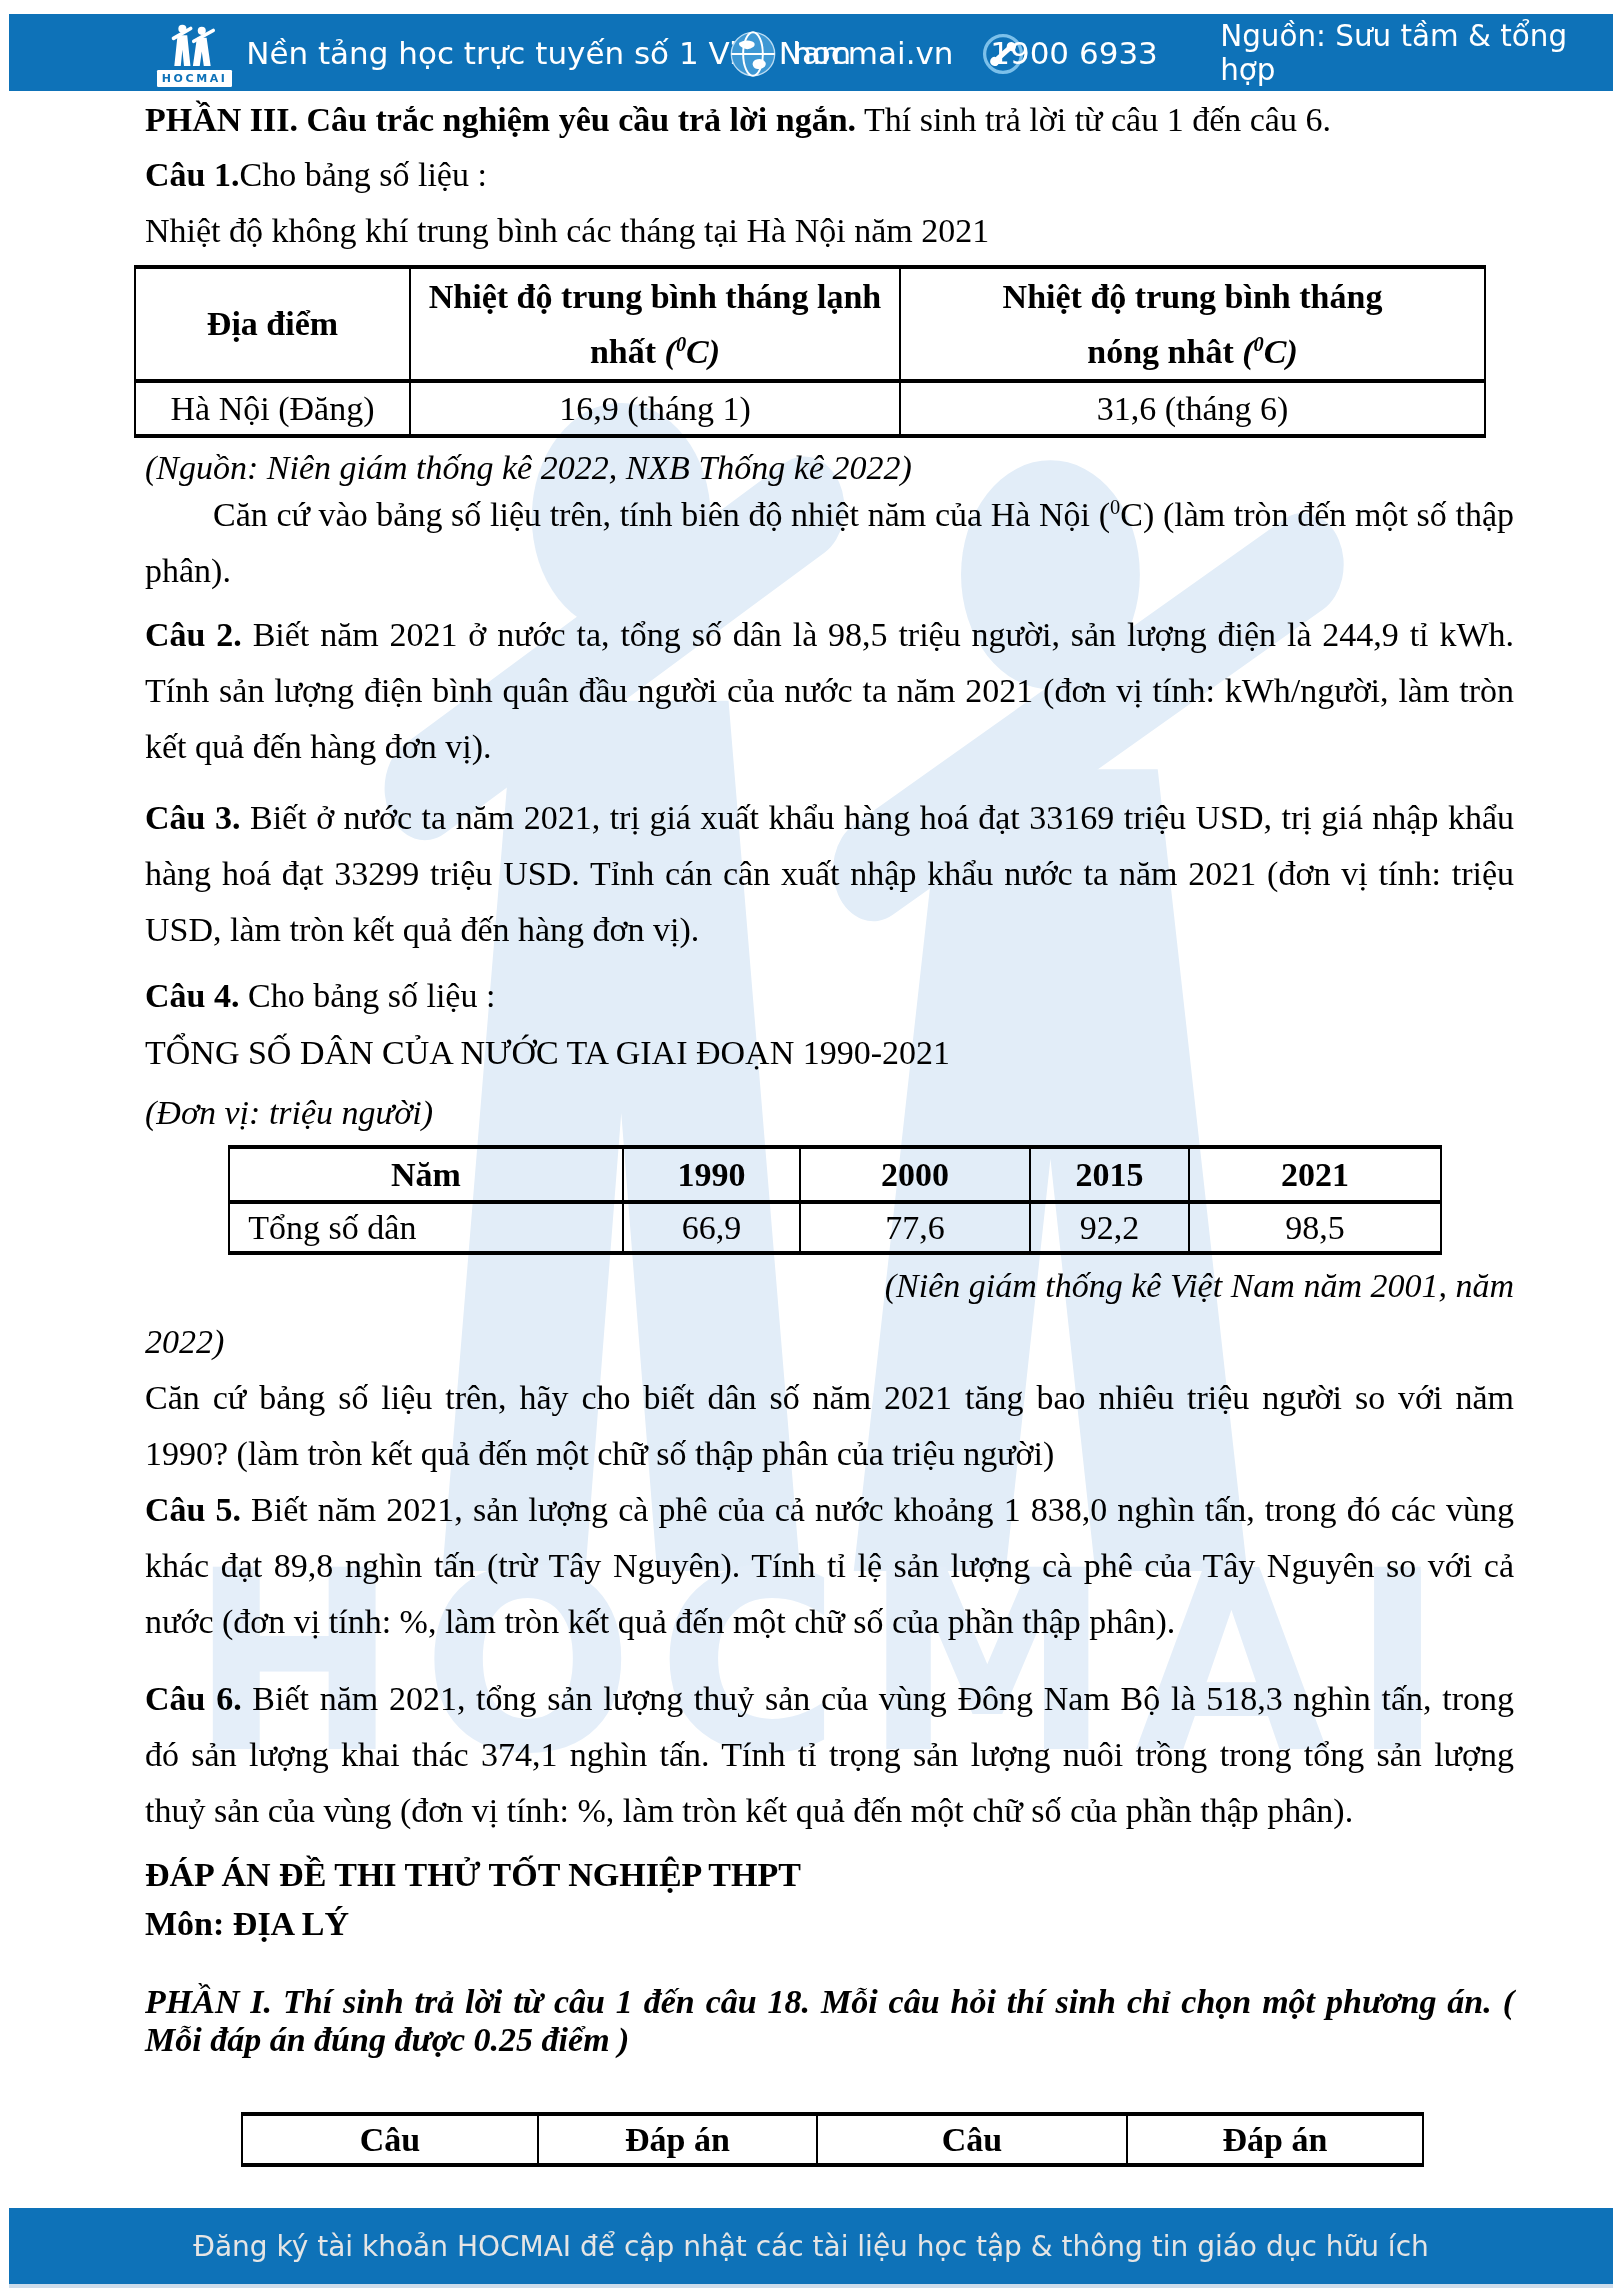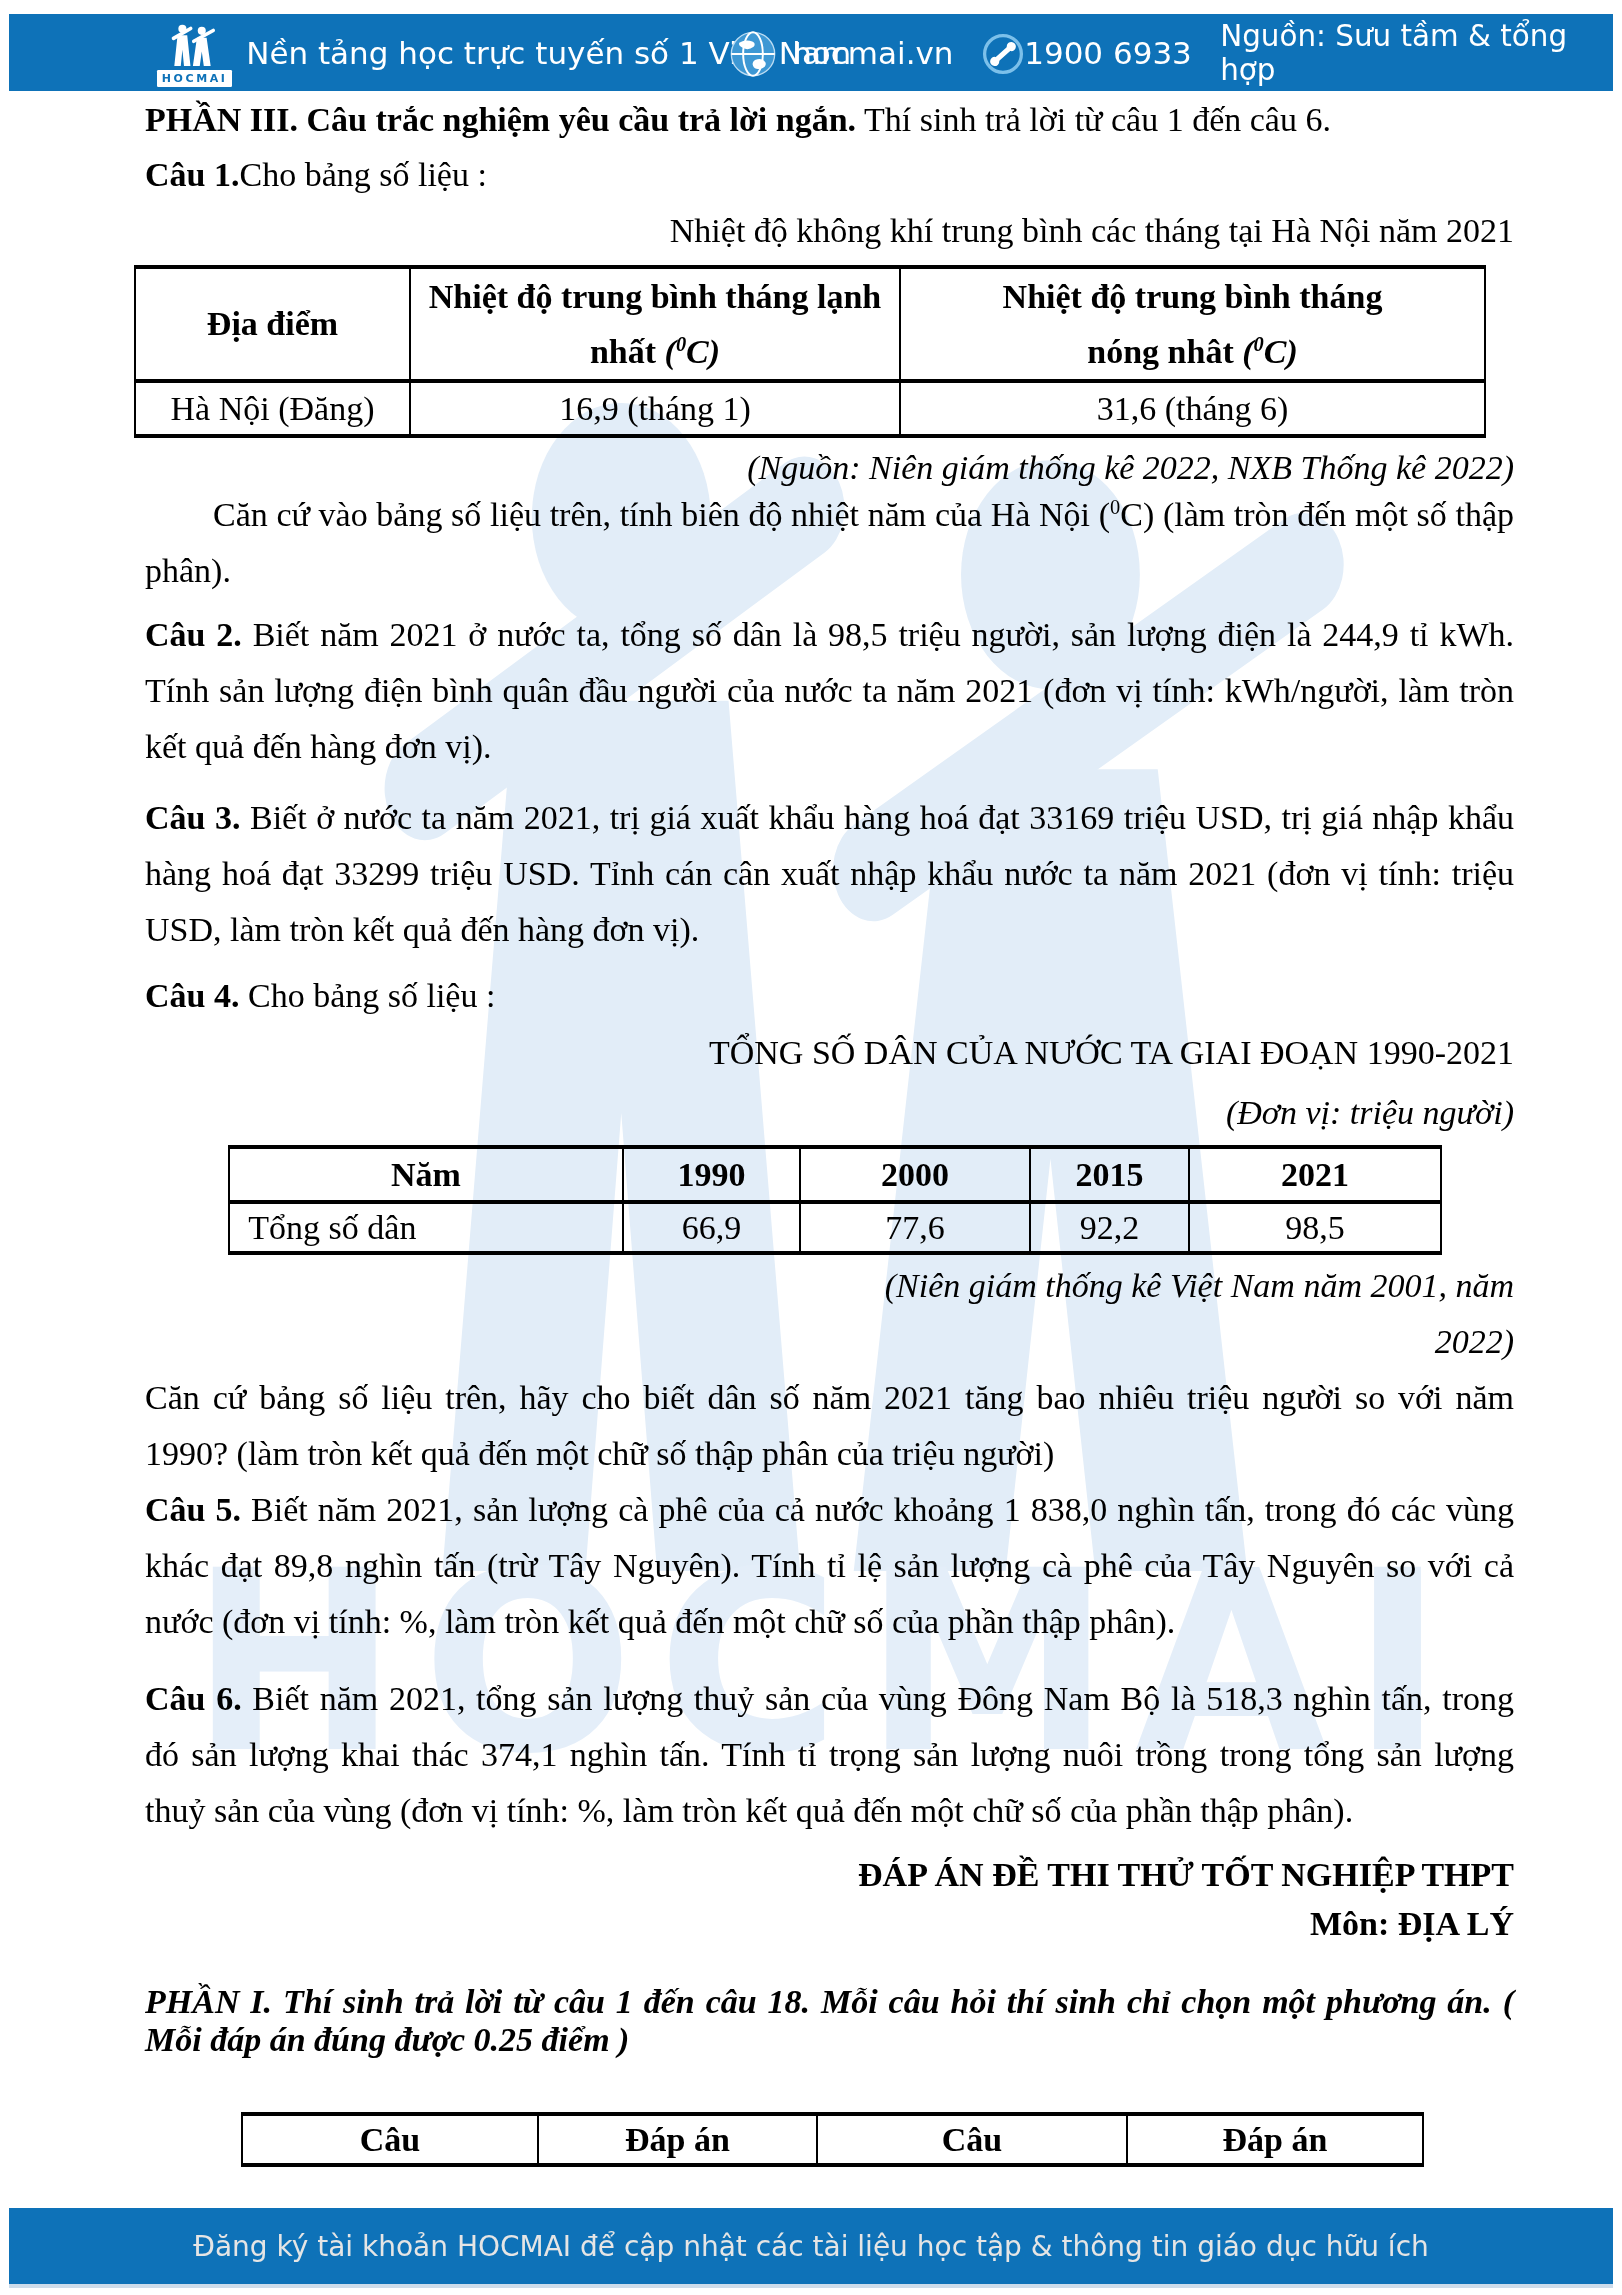--- a/index.html
+++ b/index.html
@@ -20,21 +20,21 @@
   .topbar .item{position:absolute;top:0;height:100%;display:flex;align-items:center;color:#fff;
                 font-family:"DejaVu Sans","Liberation Sans",sans-serif;font-size:31px;}
   .logo{position:absolute;left:148px;top:9.2px;width:75px;}
   .logo-box{margin-top:2px;background:#fff;height:17px;border-radius:1.3px;display:flex;
             align-items:center;justify-content:center;font-family:"DejaVu Sans","Liberation Sans",sans-serif;
             font-size:11px;font-weight:bold;letter-spacing:2.6px;color:#0e72b8;}
   .footer-text{color:#e5e5e5;font-family:"DejaVu Sans","Liberation Sans",sans-serif;font-size:28px;}
 
   
   .blk{position:absolute;left:145px;width:1369px;font-size:34px;line-height:56px;text-align:justify;}
-  .ctr{text-align:right;}
+  .ctr{text-align:left;}
   .rt{text-align:right;}
   .it{font-style:italic;}
   .b{font-weight:bold;}
   .bi{font-weight:bold;font-style:italic;}
   .indent{text-indent:68px;}
   .tight{line-height:38px;}
   sup.s0{font-size:0.6em;vertical-align:super;line-height:0;}
 
   
   .tbl{position:absolute;border-collapse:collapse;table-layout:fixed;font-size:34px;
@@ -91,21 +91,21 @@
     </svg>
     <div class="item" style="left:783px;">hocmai.vn</div>
     <svg style="position:absolute;left:973px;top:18.3px;" width="42" height="42" viewBox="0 0 64 64">
       <circle cx="32" cy="32" r="28" fill="none" stroke="#7cc0ea" stroke-width="5"></circle>
       <g transform="rotate(-42 32 32)" fill="#ffffff">
         <rect x="14" y="28" width="36" height="8" rx="4"></rect>
         <circle cx="15" cy="32" r="7"></circle>
         <circle cx="49" cy="32" r="7"></circle>
       </g>
     </svg>
-    <div class="item" style="left:1015px;text-align:center;">1900 6933</div>
+    <div class="item" style="left:981px;text-align:center;">1900 6933</div>
     <div class="item" style="left:1211px;font-size:29.4px;">Nguồn: Sưu tầm &amp; tổng hợp</div>
   </div>
 
   <div class="blk" style="top:92px;">
     <span class="b">PHẦN III. Câu trắc nghiệm yêu cầu trả lời ngắn.</span><span> Thí sinh trả lời từ câu 1 đến câu 6.</span>
   </div>
 
   <div class="blk" style="top:147px;">
     <span class="b">Câu 1.</span><span>Cho bảng số liệu :</span>
   </div>

